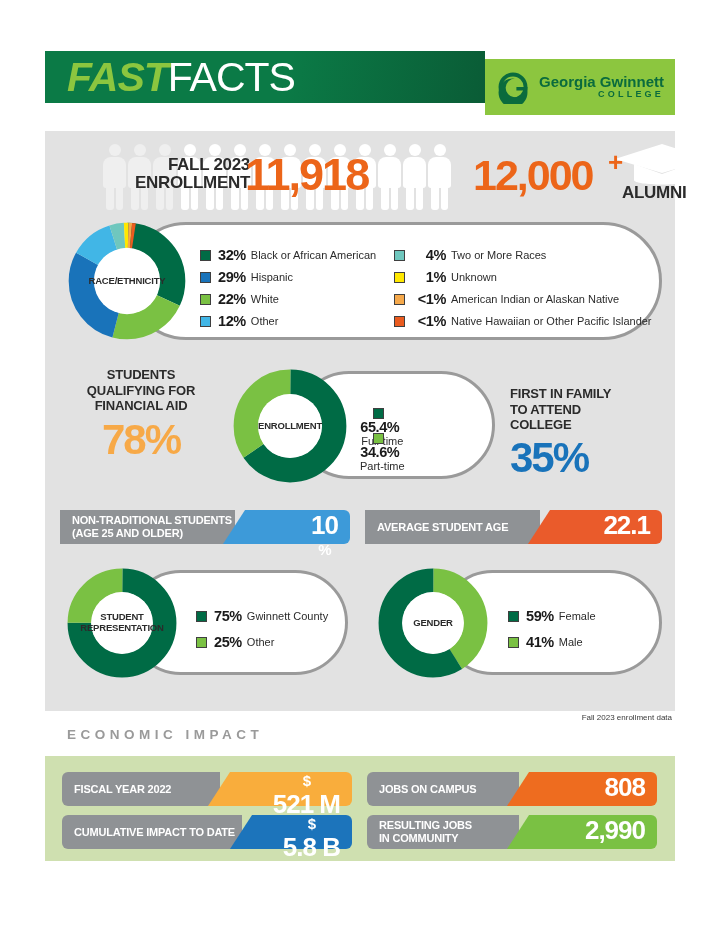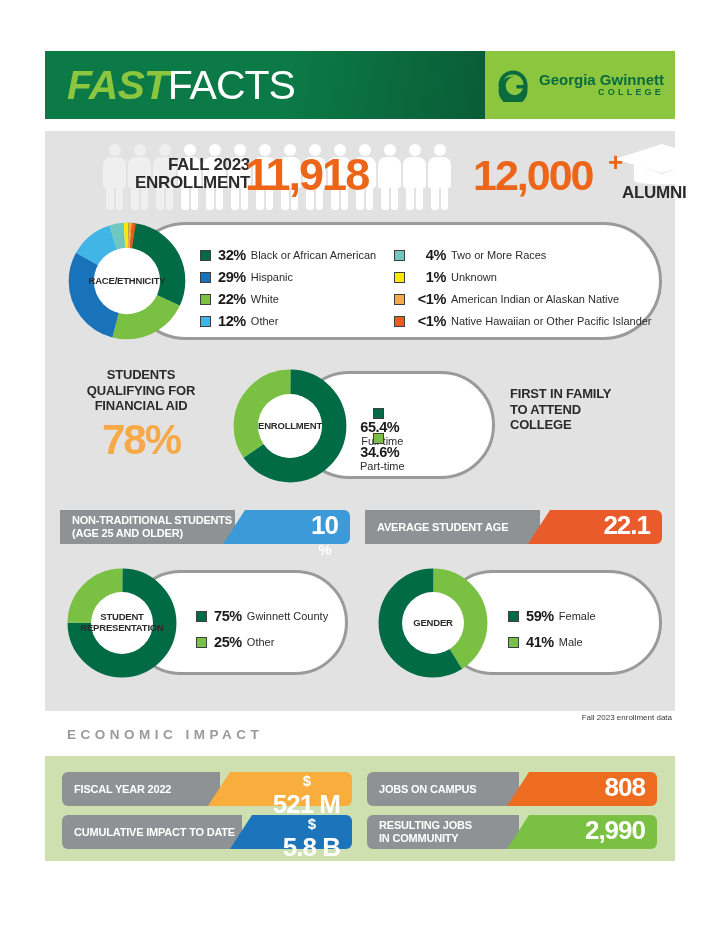--- a/index.html
+++ b/index.html
@@ -7,30 +7,30 @@
     width: 720px; height: 925px;
     background: #ffffff;
     font-family: "Liberation Sans", sans-serif;
     overflow: hidden;
   }
   .page { position: relative; width: 720px; height: 925px; background: #fff; }
 
   
   .header { position: absolute; left: 45px; top: 51px; width: 630px; height: 68px; display: flex; }
   .header-left {
-    flex: 0 0 440px; height: 68px;
+    flex: 0 0 440px; height: 52px;
     background: linear-gradient(100deg, #0b7a46 0%, #0b7a46 55%, #0a5c36 100%);
     display: flex; align-items: center; padding-left: 22px;
   }
   .ff-title { font-size: 41px; font-weight: 700; letter-spacing: -1px; line-height: 1; white-space: nowrap; }
   .ff-fast { color: #8cc63f; font-style: italic; font-weight: 800; }
   .ff-facts { color: #ffffff; font-weight: 400; }
   .header-right {
-    flex: 1; height: 68px; background: #8cc63f;
-    display: flex; align-items: center; justify-content: center; gap: 9px;
+    flex: 1; height: 56px; background: #8cc63f;
+    display: flex; align-items: center; justify-content: center; gap: 9px; margin-top: 8px;
   }
   .logo-mark { width: 34px; height: 34px; flex: 0 0 34px; }
   .logo-text { line-height: 1.05; }
   .logo-name { color: #0a6b3d; font-size: 15px; font-weight: 600; white-space: nowrap; }
   .logo-sub { color: #0a6b3d; font-size: 9px; font-weight: 600; letter-spacing: 3.2px; text-align: right; }
 
   
   .gray-panel { position: absolute; left: 45px; top: 131px; width: 630px; height: 580px; background: #e2e2e2; }
 
   
@@ -352,20 +352,21 @@
         <span class="lbl">Part-time</span>
       </div>
   </div>
 
   <div class="firstfam">
     <div class="firstfam-title">
       <span>FIRST IN FAMILY</span><br>
       <span>TO ATTEND</span><br>
       <span>COLLEGE</span>
     </div>
+    <div class="firstfam-num">35%</div>
   </div>
 
   <div class="sbar bar-nontrad">
     <div class="grayseg" style="width:175px;"></div>
     <svg class="slant" style="left:163px;" viewBox="0 0 22 34" preserveAspectRatio="none">
       <polygon points="0,34 22,0 22,34" fill="#3d9ad9"></polygon>
     </svg>
     <div class="colorseg rounded-r" style="left:185px; right:0; width:105px; background:#3d9ad9;"></div>
     <div class="sbar-label">
       <span>NON-TRADITIONAL STUDENTS</span>

